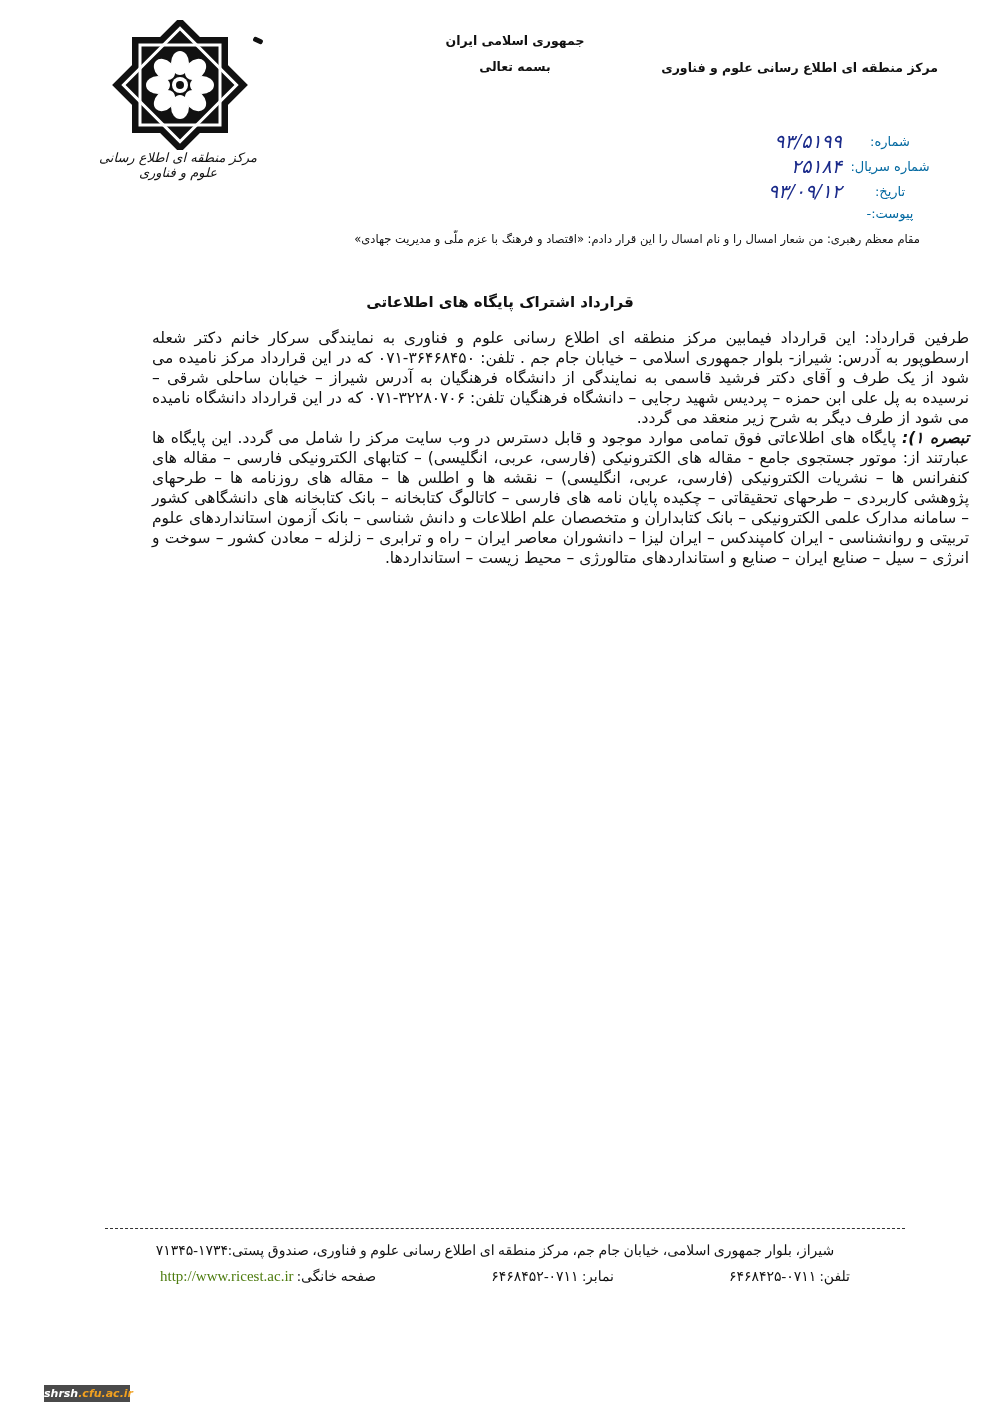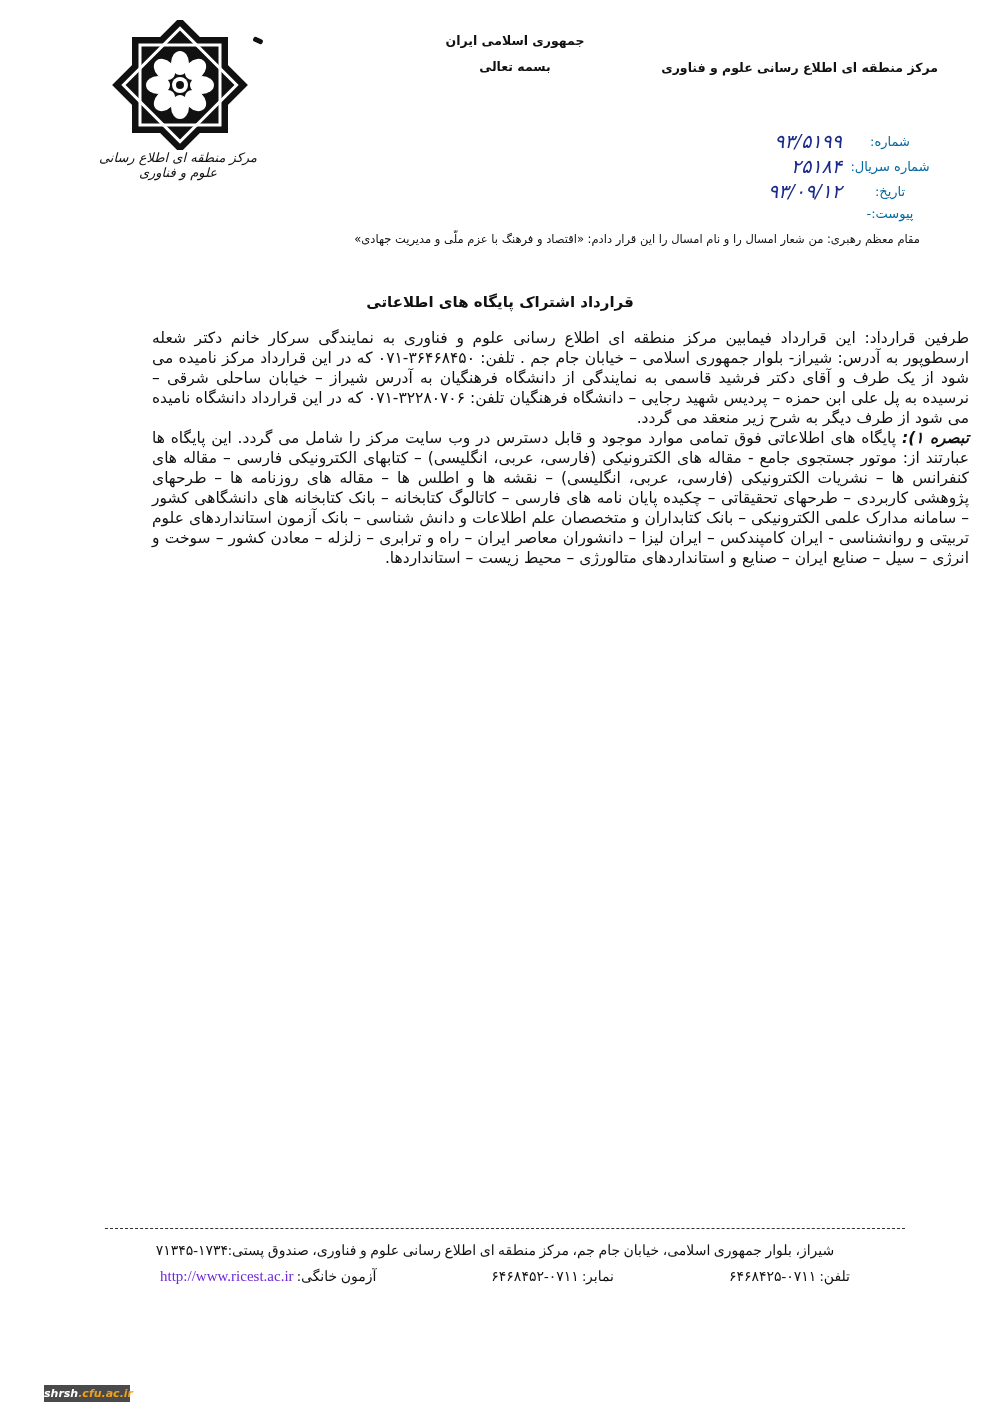--- a/index.html
+++ b/index.html
@@ -107,16 +107,16 @@
 <div class="abs" id="body">
   <p>طرفین قرارداد: این قرارداد فیمابین مرکز منطقه ای اطلاع رسانی علوم و فناوری به نمایندگی سرکار خانم دکتر شعله ارسطوپور به آدرس: شیراز- بلوار جمهوری اسلامی – خیابان جام جم . تلفن: ۳۶۴۶۸۴۵۰-۰۷۱ که در این قرارداد مرکز نامیده می شود از یک طرف و آقای دکتر فرشید قاسمی به نمایندگی از دانشگاه فرهنگیان به آدرس شیراز – خیابان ساحلی شرقی – نرسیده به پل علی ابن حمزه – پردیس شهید رجایی – دانشگاه فرهنگیان تلفن: ۳۲۲۸۰۷۰۶-۰۷۱ که در این قرارداد دانشگاه نامیده می شود از طرف دیگر به شرح زیر منعقد می گردد.</p>
   <p><span class="note-label">تبصره ۱):</span><span> پایگاه های اطلاعاتی فوق تمامی موارد موجود و قابل دسترس در وب سایت مرکز را شامل می گردد. این پایگاه ها عبارتند از: موتور جستجوی جامع - مقاله های الکترونیکی (فارسی، عربی، انگلیسی) – کتابهای الکترونیکی فارسی – مقاله های کنفرانس ها – نشریات الکترونیکی (فارسی، عربی، انگلیسی) – نقشه ها و اطلس ها – مقاله های روزنامه ها – طرحهای پژوهشی کاربردی – طرحهای تحقیقاتی – چکیده پایان نامه های فارسی – کاتالوگ کتابخانه – بانک کتابخانه های دانشگاهی کشور – سامانه مدارک علمی الکترونیکی – بانک کتابداران و متخصصان علم اطلاعات و دانش شناسی – بانک آزمون استانداردهای علوم تربیتی و روانشناسی - ایران کامپندکس – ایران لیزا – دانشوران معاصر ایران – راه و ترابری – زلزله – معادن کشور – سوخت و انرژی – سیل – صنایع ایران – صنایع و استانداردهای متالورژی – محیط زیست – استانداردها.</span></p>
 </div>
 
 <div class="abs" id="footer-dash"></div>
 <div class="abs" id="footer-addr">شیراز، بلوار جمهوری اسلامی، خیابان جام جم، مرکز منطقه ای اطلاع رسانی علوم و فناوری، صندوق پستی:۱۷۳۴-۷۱۳۴۵</div>
 <div class="abs" id="footer-contacts">
   <span><span>تلفن:</span> <span>۰۷۱۱-۶۴۶۸۴۲۵</span></span>
   <span><span>نمابر:</span> <span>۰۷۱۱-۶۴۶۸۴۵۲</span></span>
-  <span><span>آزمون خانگی:</span> <a class="url" style="color:#6d28d9;text-decoration:none;">http://www.ricest.ac.ir</a></span>
+  <span><span>صفحه خانگی:</span> <a class="url" style="color:#4d7c0f;text-decoration:none;">http://www.ricest.ac.ir</a></span>
 </div>
 
 <div class="abs" id="watermark"><span class="wm-prefix">shrsh</span><span>.cfu.ac.ir</span></div>
 
 </body></html>

